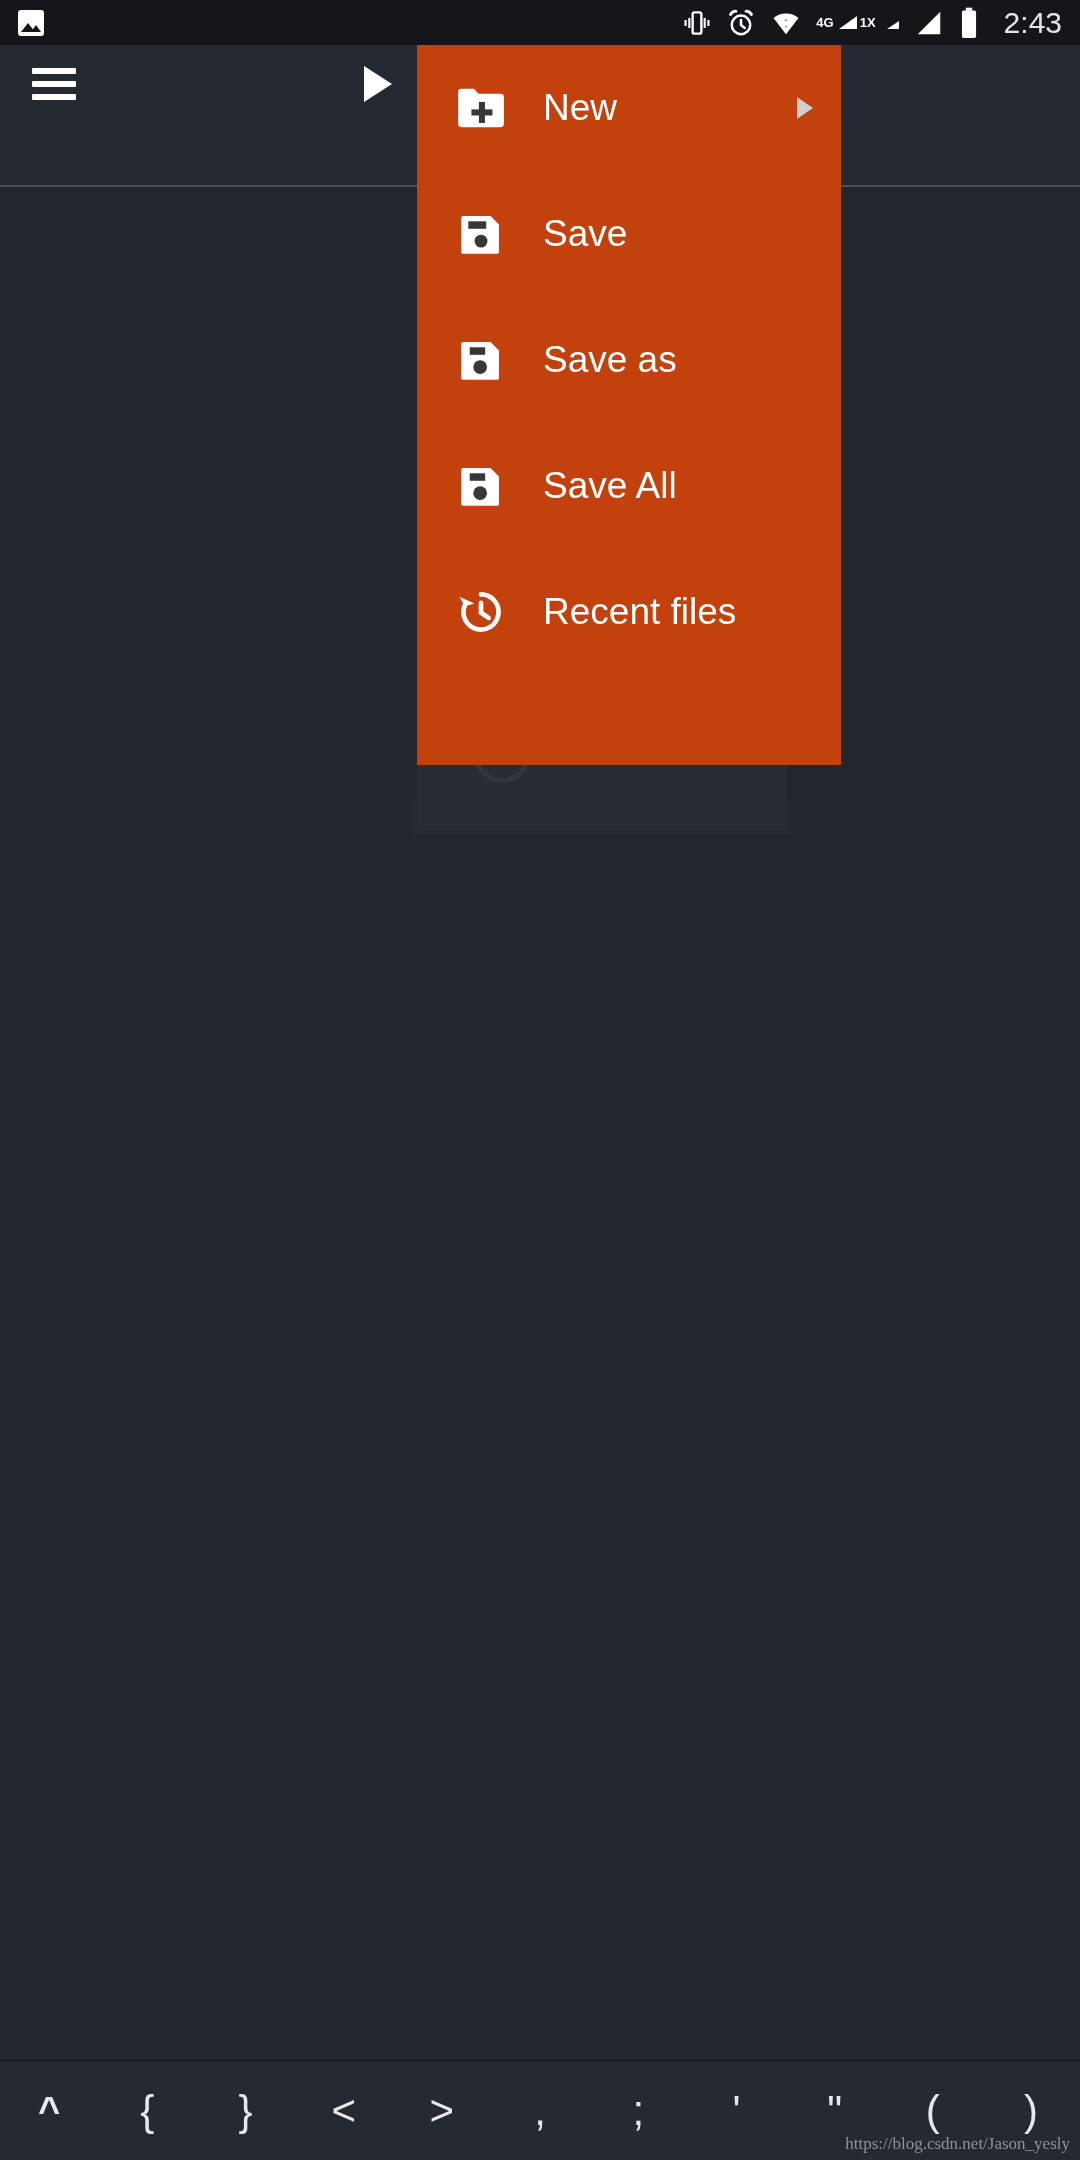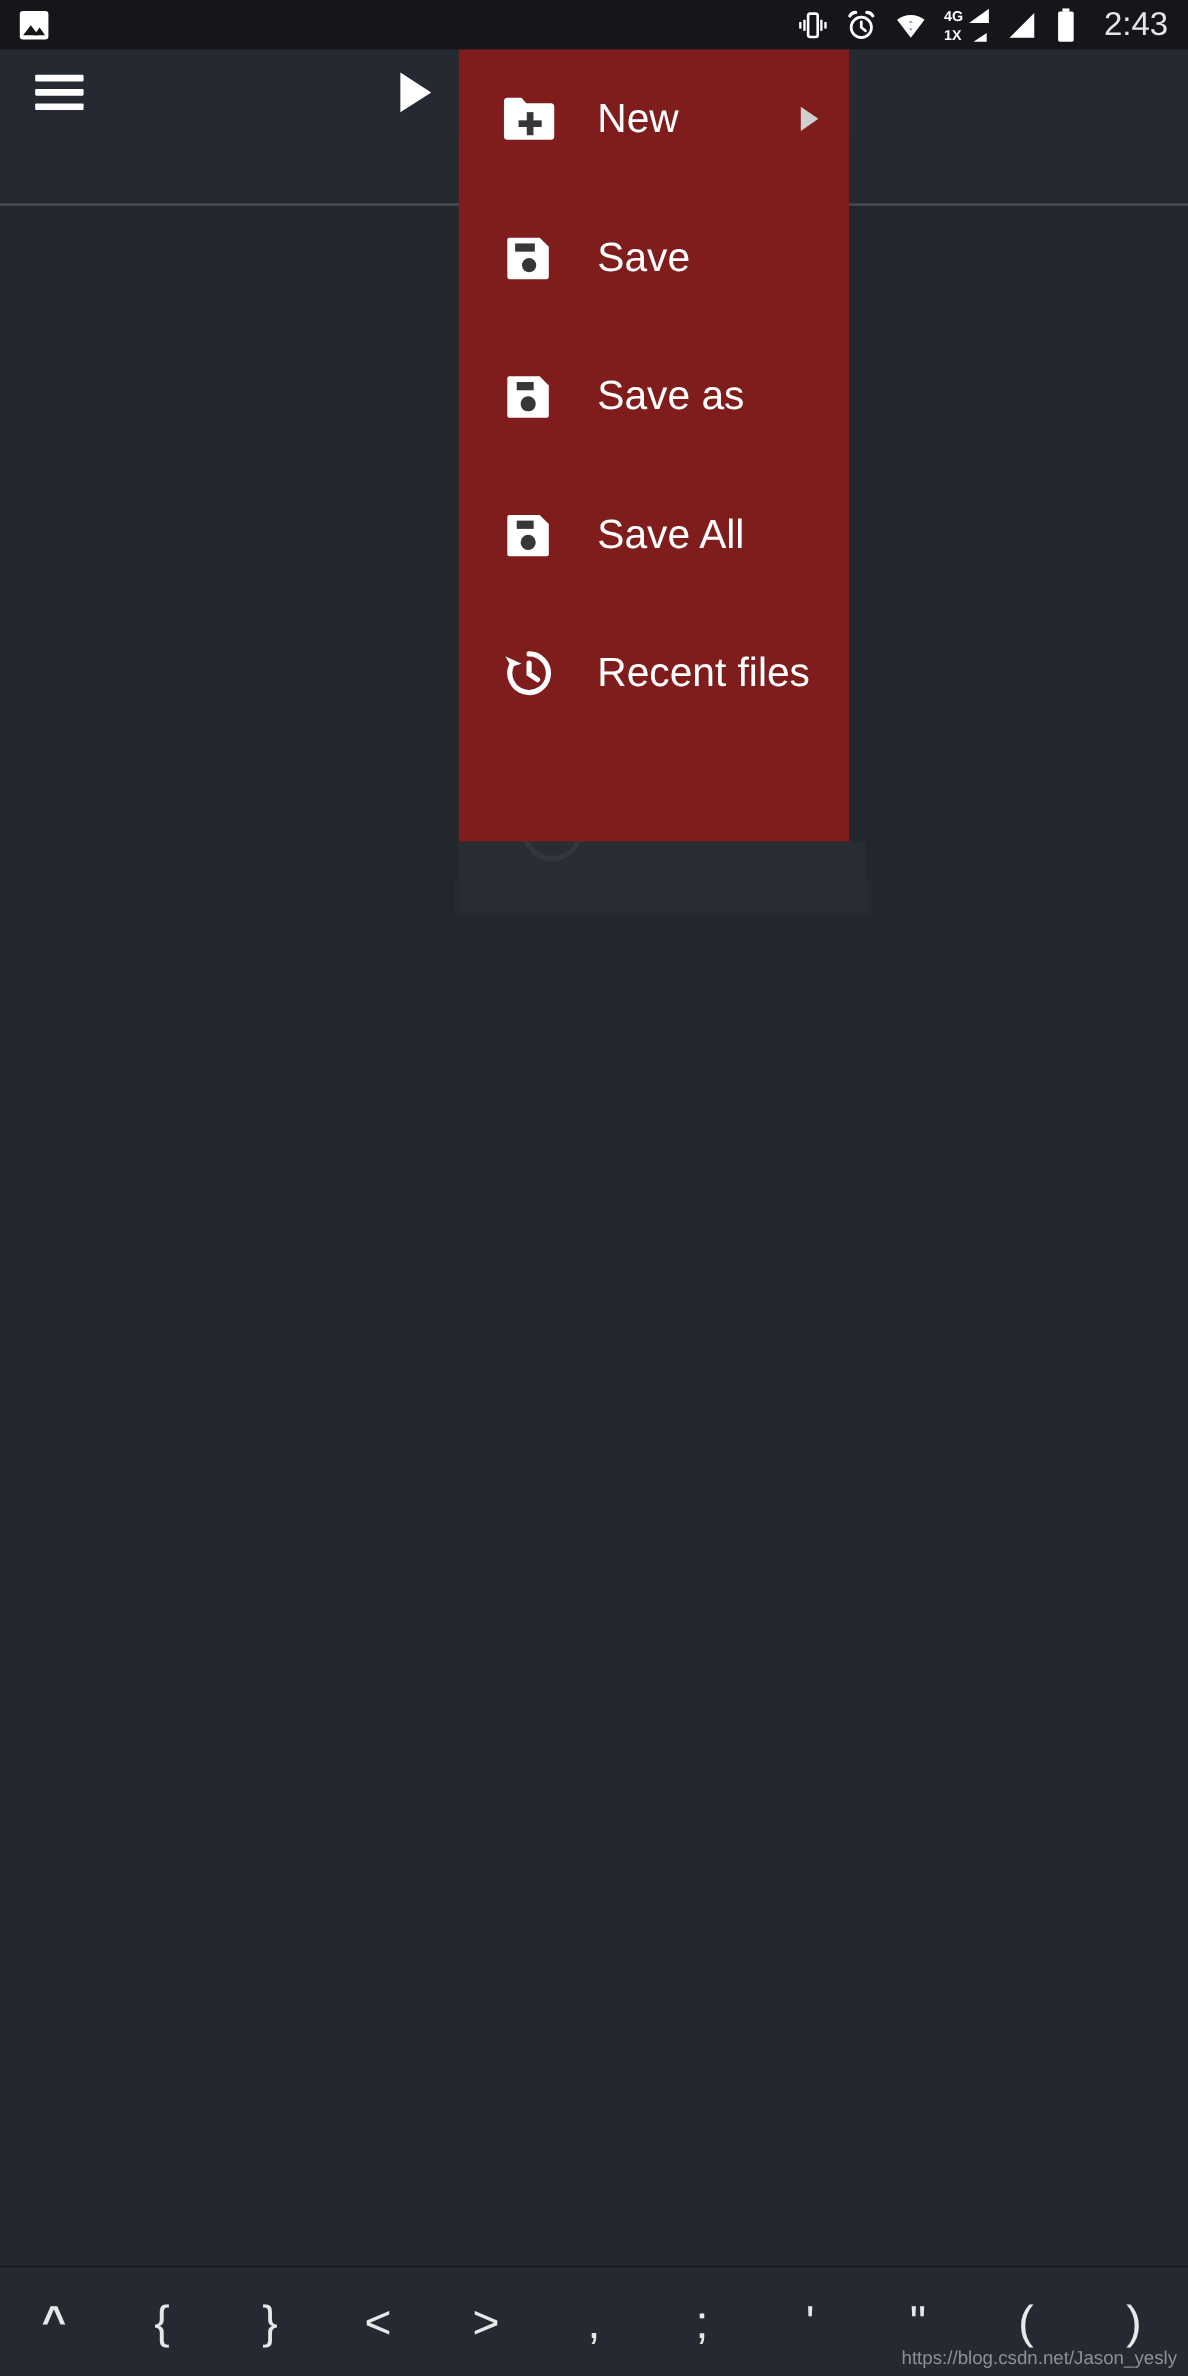--- a/index.html
+++ b/index.html
@@ -31,21 +31,21 @@
     content:""; position:absolute; left:3px; bottom:4px; width:0;height:0;
     border-left:7px solid transparent; border-right:7px solid transparent;
     border-bottom:9px solid #14161a;
   }
   .photo-icon:before{
     content:""; position:absolute; right:3px; bottom:4px; width:0;height:0;
     border-left:5px solid transparent; border-right:5px solid transparent;
     border-bottom:7px solid #14161a;
   }
 
-  .sig-stack{ display:flex; flex-direction:column; justify-content:center; gap:2px;text-align:center; }
+  .sig-stack{ display:flex; justify-content:center; gap:2px;text-align:center; }
   .sig-row{ display:flex; align-items:center; gap:2px; }
   .sig-label{ color:#fff; font-size:13px; font-weight:bold; line-height:1; }
 
   
   .toolbar{
     position:absolute; left:0; top:45px; width:1080px; height:78px;
     background:#252931; display:flex; align-items:center;
   }
   .hamburger{
     position:absolute; left:32px; top:50%; transform:translateY(-50%);
@@ -70,22 +70,22 @@
   }
 
   
   .editor{
     position:absolute; left:0; top:189px; width:1080px; height:1871px;
     background:#22262d;
   }
 
   
   .menu{
-    position:absolute; left:417px; top:45px; width:355px; height:720px;
-    background:#7f1d1d; z-index:40;text-align:right;
+    position:absolute; left:417px; top:45px; width:424px; height:720px;
+    background:#c2410c; z-index:40;text-align:right;
   }
   .menu-item{
     position:relative; height:126px; display:flex; align-items:center;
     padding-left:32px; cursor:pointer;
   }
   .menu-icon{
     width:64px; min-width:64px; height:64px; display:flex;
     align-items:center; justify-content:center;
   }
   .menu-label{
@@ -120,21 +120,21 @@
   .sym{
     flex:1; text-align:center; color:#e8e8e8; font-size:42px;
     line-height:1; cursor:pointer; user-select:none;
     font-family:"Liberation Sans", sans-serif;
   }
   .sym.caret{ font-size:38px; font-weight:bold; }
 
   .watermark{
     position:absolute; right:10px; bottom:6px;
     color:#8d9199; font-size:17px; letter-spacing:0px;
-    z-index:60; font-family:Liberation Sans, sans-serif;
+    z-index:60; font-family:Liberation Serif, serif;
   }
 </style>
 </head>
 <body>
 
 <div id="screen">
 
   <div class="statusbar">
     <div class="sb-left">
       <div class="photo-icon"></div>

